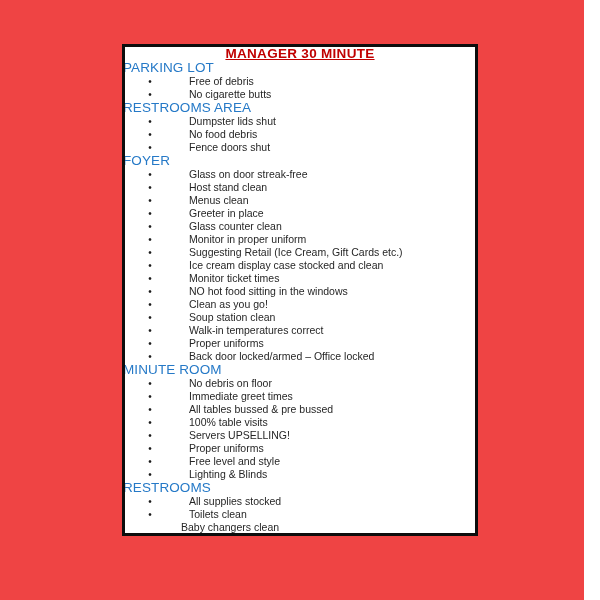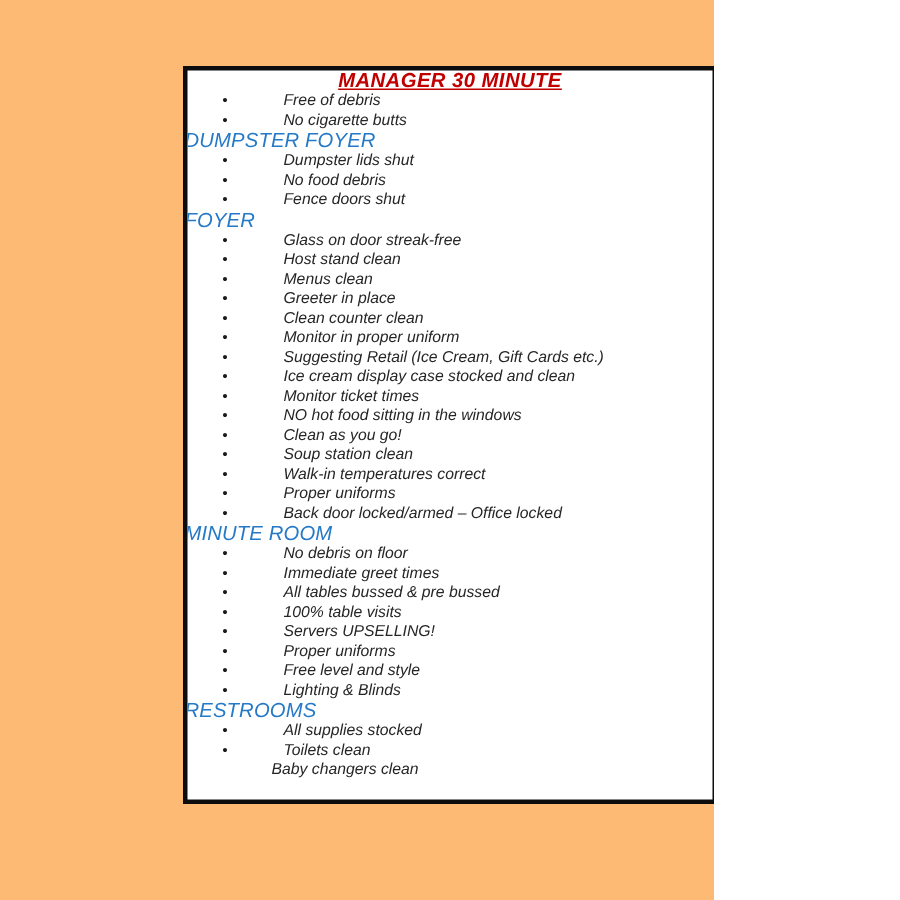--- a/index.html
+++ b/index.html
@@ -5,25 +5,24 @@
   html, body {
     margin: 0;
     padding: 0;
     width: 600px;
     height: 600px;
     background: #ffffff;
     font-family: "Liberation Sans", sans-serif;
   }
   .canvas {
     position: relative;
-    width: 476px;
+    width: 584px;
     height: 600px;
-    background: #fdba74;
+    background: #ef4444;
     overflow: hidden;
-    font-style: italic;
   }
   .page {
     position: absolute;
     left: 122px;
     top: 44px;
     width: 350px;
     height: 486px;
     background: #ffffff;
     border: 3px solid #0d0d0d;
     overflow: hidden;
@@ -71,32 +70,33 @@
 </style>
 </head>
 <body>
 
 <div class="canvas">
   <div class="page">
 
     <div class="doc-title">MANAGER 30 MINUTE</div>
 
     <div>
+      <div class="section-heading">PARKING LOT</div>
       <div class="item">
         <span class="marker">•</span>
         <span class="label">Free of debris</span>
       </div>
       <div class="item">
         <span class="marker">•</span>
         <span class="label">No cigarette butts</span>
       </div>
     </div>
 
     <div>
-      <div class="section-heading">DUMPSTER FOYER</div>
+      <div class="section-heading">RESTROOMS AREA</div>
       <div class="item">
         <span class="marker">•</span>
         <span class="label">Dumpster lids shut</span>
       </div>
       <div class="item">
         <span class="marker">•</span>
         <span class="label">No food debris</span>
       </div>
       <div class="item">
         <span class="marker">•</span>
@@ -117,21 +117,21 @@
       <div class="item">
         <span class="marker">•</span>
         <span class="label">Menus clean</span>
       </div>
       <div class="item">
         <span class="marker">•</span>
         <span class="label">Greeter in place</span>
       </div>
       <div class="item">
         <span class="marker">•</span>
-        <span class="label">Clean counter clean</span>
+        <span class="label">Glass counter clean</span>
       </div>
       <div class="item">
         <span class="marker">•</span>
         <span class="label">Monitor in proper uniform</span>
       </div>
       <div class="item">
         <span class="marker">•</span>
         <span class="label">Suggesting Retail (Ice Cream, Gift Cards etc.)</span>
       </div>
       <div class="item">

